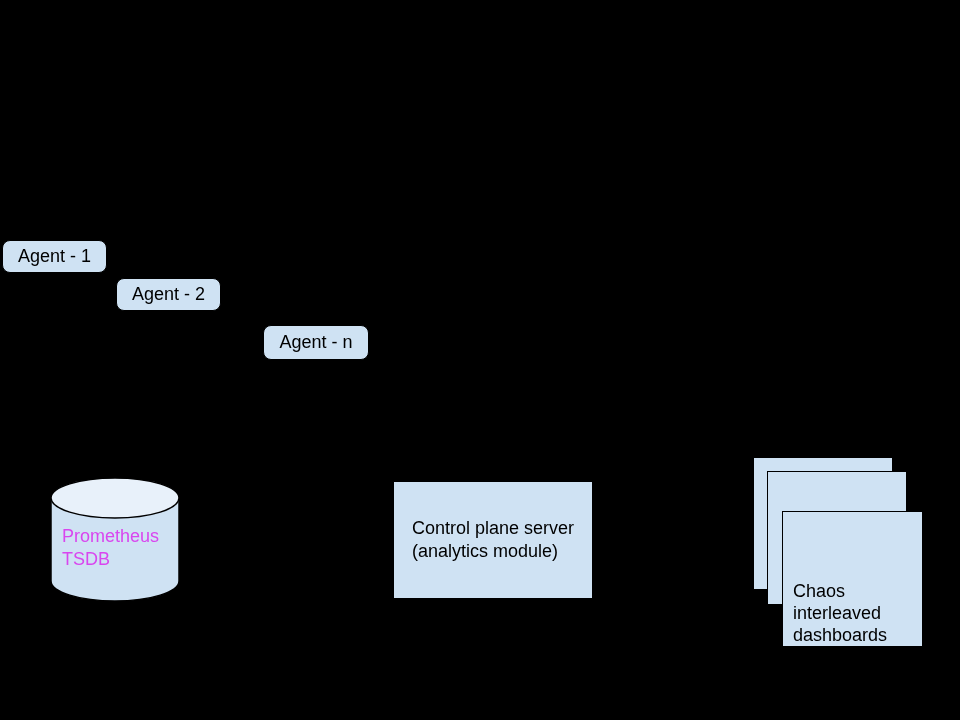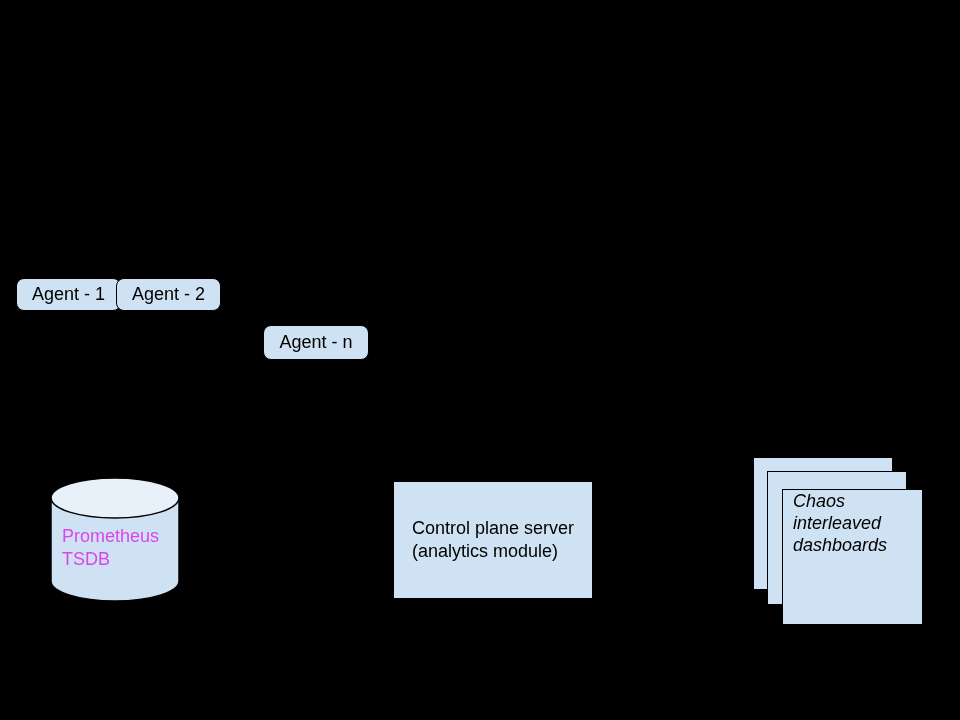--- a/index.html
+++ b/index.html
@@ -22,21 +22,21 @@
     background: #cfe2f3;
     border: 1px solid #000000;
     border-radius: 8px;
     display: flex;
     align-items: center;
     justify-content: center;
     font-size: 18px;
     color: #000000;
     box-sizing: border-box;
   }
-  .agent-1 { left: 16px;   top: 240px; width: 105px; height: 33px; margin-top: 38px; }
+  .agent-1 { left: 2px;   top: 240px; width: 105px; height: 33px; }
   .agent-2 { left: 116px; top: 278px; width: 105px; height: 33px; }
   .agent-3 { left: 263px; top: 325px; width: 106px; height: 35px; text-align: center; }
 
   
   .cylinder-wrap {
     position: absolute;
     left: 50px; top: 477px;
     width: 130px; height: 126px;
   }
   .cylinder-wrap svg { display: block; }
@@ -79,24 +79,23 @@
   
   .card {
     position: absolute;
     background: #cfe2f3;
     border: 1.5px solid #000000;
     box-sizing: border-box;
   }
   .card-back  { left: 753px; top: 457px; width: 140px; height: 133px; }
   .card-mid   { left: 767px; top: 471px; width: 140px; height: 134px; }
   .card-front {
-    left: 782px; top: 489px; width: 141px; height: 136px;
+    left: 782px; top: 511px; width: 141px; height: 136px;
     display: flex;
-    align-items: flex-start;
-    font-style: italic;
+    align-items: flex-end;
   }
   .card-front .label {
     padding-left: 10px;
     font-size: 18px;
     line-height: 22px;
     white-space: pre-line;
     color: #000000;
   }
 </style>
 </head>

